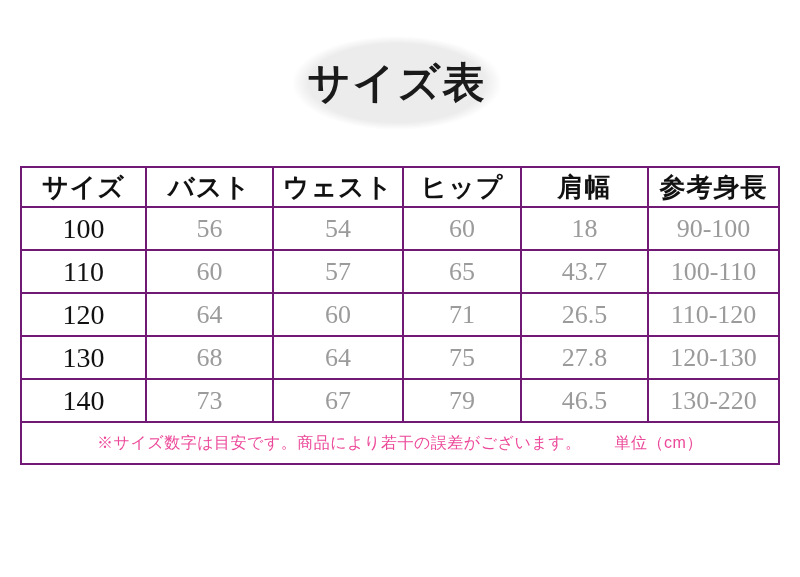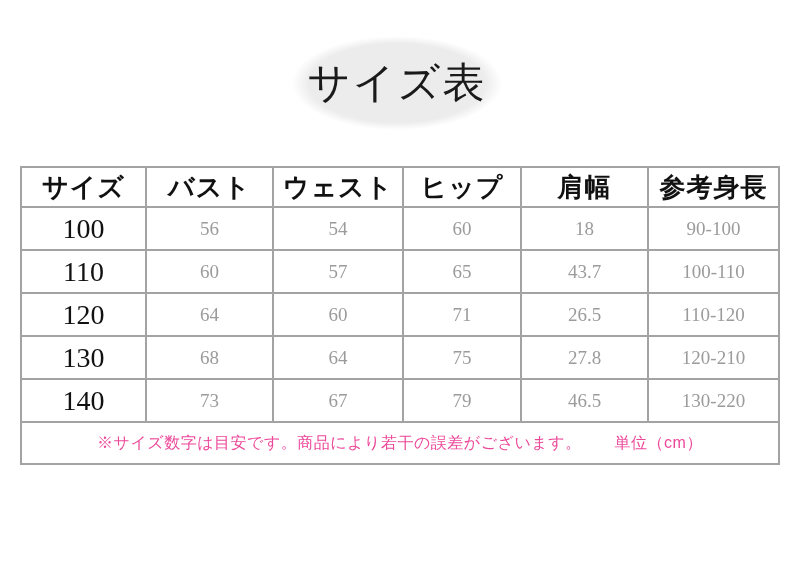--- a/index.html
+++ b/index.html
@@ -19,33 +19,33 @@
     height: 94px;
     background: radial-gradient(closest-side, #ececec 84%, rgba(236,236,236,0) 100%);
     display: flex;
     align-items: center;
     justify-content: center;
   }
   .page-title {
     font-size: 42px;
     color: #1a1a1a;
     letter-spacing: 2px;
-    font-weight: 400;
+    font-weight: 700;
     font-family: "Liberation Sans", sans-serif;
   }
   table.size-table {
     position: absolute;
     left: 20px;
     top: 166px;
     width: 758px;
     border-collapse: collapse;
     table-layout: fixed;
   }
   .size-table th, .size-table td {
-    border: 2px solid #a3a3a3;
+    border: 2px solid #701a75;
     text-align: center;
     vertical-align: middle;
     padding: 0;
     overflow: hidden;
     white-space: nowrap;
   }
   .size-table th {
     height: 38px;
     font-size: 26px;
     font-weight: 700;
@@ -55,21 +55,21 @@
   }
   .size-table td.size-col {
     height: 41px;
     font-family: Liberation Serif, serif;
     font-size: 28px;
     color: #111111;
   }
   .size-table td.val {
     height: 41px;
     font-family: "Liberation Serif", serif;
-    font-size: 19px;
+    font-size: 26px;
     font-weight: 400;
     color: #9b9b9b;
   }
   .size-table td.footnote-cell {
     height: 40px;
     font-size: 16px;
     color: #ec4899;
     font-family: "Liberation Sans", sans-serif;
     letter-spacing: 0.5px;
   }
@@ -126,21 +126,21 @@
           <td class="val">71</td>
           <td class="val">26.5</td>
           <td class="val">110-120</td>
         </tr>
         <tr>
           <td class="size-col">130</td>
           <td class="val">68</td>
           <td class="val">64</td>
           <td class="val">75</td>
           <td class="val">27.8</td>
-          <td class="val">120-210</td>
+          <td class="val">120-130</td>
         </tr>
         <tr>
           <td class="size-col">140</td>
           <td class="val">73</td>
           <td class="val">67</td>
           <td class="val">79</td>
           <td class="val">46.5</td>
           <td class="val">130-220</td>
         </tr>
       </tbody>

